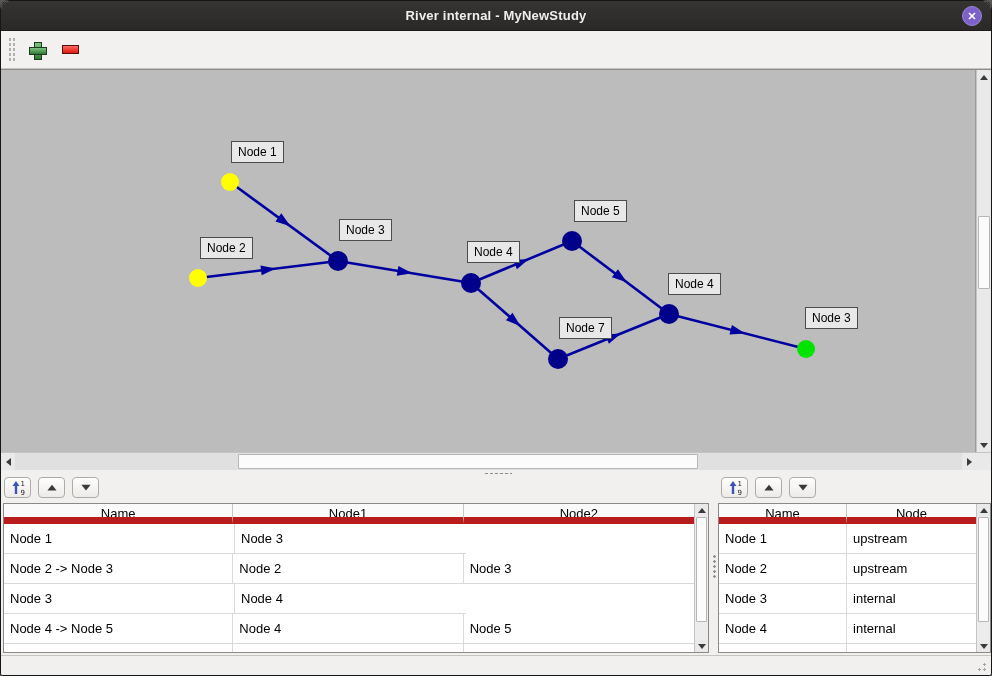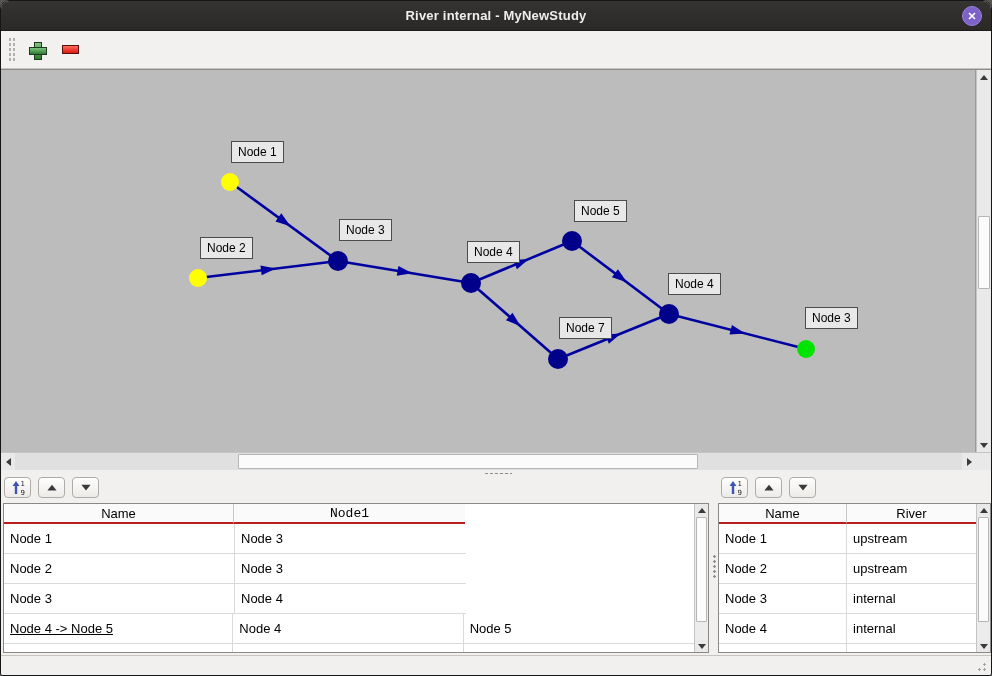--- a/index.html
+++ b/index.html
@@ -79,21 +79,21 @@
                display:flex; align-items:center; justify-content:center; cursor:pointer; }
   .small-btn .tri-up, .small-btn .tri-down { transform:scale(1.15); }
   .table-wrap { display:flex; border:1px solid #8b8987; background:#fff;
                 height:150px; margin-top:3px; }
   .pl-wrap { margin-left:2px; width:706px; }
   .pr-wrap { width:273px; }
   .tbl { flex:1; overflow:hidden; background:#fff; }
   .trow { display:flex; }
   .tcell { font-size:13px; color:#000; overflow:hidden; white-space:nowrap; }
   .thead .tcell { height:20px; line-height:20px; text-align:center; background:#fafafa;
-                  border-right:1px solid #c6c6c6; border-bottom:2px solid #b91c1c; }
+                  border-right:1px solid #c6c6c6; border-bottom:7px solid #b91c1c; }
   .tbody .tcell { height:30px; line-height:29px; padding-left:6px;
                   border-right:1px solid #d9d9d9; border-bottom:1px solid #d9d9d9; }
   .thead .tcell:last-child, .tbody .tcell:last-child { border-right:none; }
   .tscroll { width:14px; position:relative; background:#ececec; border-left:1px solid #c4c4c4; }
 
   
   .sort-svg text { font-family:"DejaVu Sans",sans-serif; font-size:7px; fill:#222; }
 
   
   .statusbar { flex:1; background:#f1f0ee; border-top:1px solid #c6c4c1; position:relative; }
@@ -209,36 +209,38 @@
             <div class="tri tri-up"></div>
           </div>
         <div class="small-btn">
             <div class="tri tri-down"></div>
           </div>
       </div>
       <div class="table-wrap pl-wrap">
         <div class="tbl" id="branches-tbl">
             <div class="trow thead">
               <div class="tcell" style="width: 230px;">Name</div>
-              <div class="tcell" style="width: 231px; font-family: Liberation Mono, monospace;">Node1</div>
+              <div class="tcell" style="width: 231px;">Node1</div>
+              <div class="tcell" style="width: 231px;">Node2</div>
             </div>
             <div class="trow tbody">
               <div class="tcell" style="width: 231px;">Node 1</div>
               <div class="tcell" style="width: 231px;">Node 3</div>
             </div>
             <div class="trow tbody">
+              <div class="tcell" style="width: 230px;">Node 2 -&gt; Node 3</div>
               <div class="tcell" style="width: 231px;">Node 2</div>
               <div class="tcell" style="width: 231px;">Node 3</div>
             </div>
             <div class="trow tbody">
               <div class="tcell" style="width: 231px;">Node 3</div>
               <div class="tcell" style="width: 231px;">Node 4</div>
             </div>
             <div class="trow tbody">
-              <div class="tcell" style="width: 230px; text-decoration: underline;">Node 4 -&gt; Node 5</div>
+              <div class="tcell" style="width: 230px;">Node 4 -&gt; Node 5</div>
               <div class="tcell" style="width: 231px;">Node 4</div>
               <div class="tcell" style="width: 231px;">Node 5</div>
             </div>
             <div class="trow tbody">
               <div class="tcell" style="width: 230px;"></div>
               <div class="tcell" style="width: 231px;"></div>
               <div class="tcell" style="width: 231px;"></div>
             </div>
           </div>
         <div class="tscroll">
@@ -271,21 +273,21 @@
             <div class="tri tri-up"></div>
           </div>
         <div class="small-btn">
             <div class="tri tri-down"></div>
           </div>
       </div>
       <div class="table-wrap pr-wrap">
         <div class="tbl" id="nodes-tbl">
             <div class="trow thead">
               <div class="tcell" style="width: 129px;">Name</div>
-              <div class="tcell" style="width: 130px;">River</div>
+              <div class="tcell" style="width: 130px;">Node</div>
             </div>
             <div class="trow tbody">
               <div class="tcell" style="width: 129px;">Node 1</div>
               <div class="tcell" style="width: 130px;">upstream</div>
             </div>
             <div class="trow tbody">
               <div class="tcell" style="width: 129px;">Node 2</div>
               <div class="tcell" style="width: 130px;">upstream</div>
             </div>
             <div class="trow tbody">

